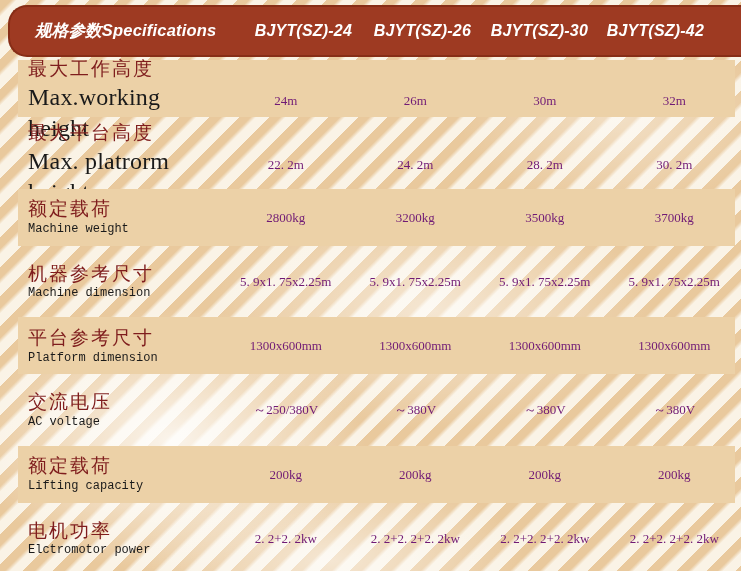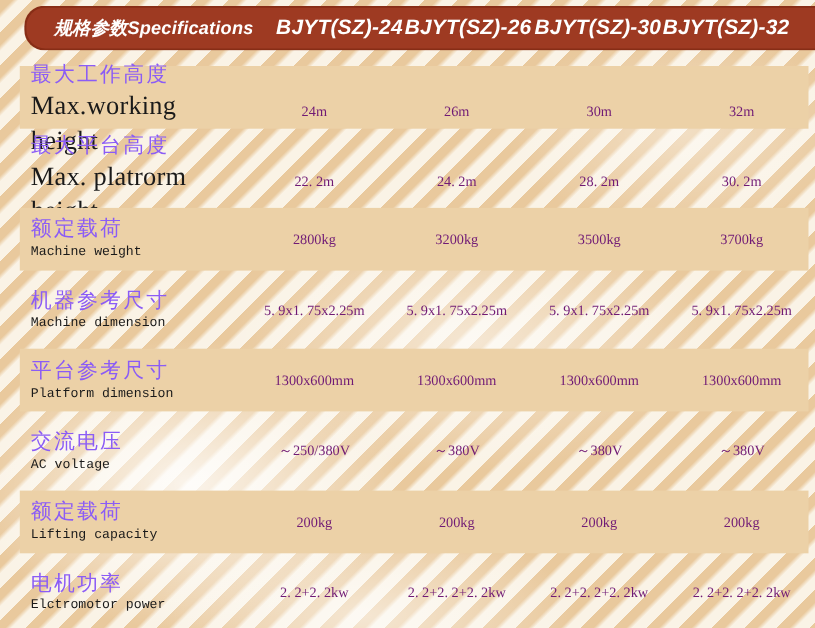--- a/index.html
+++ b/index.html
@@ -19,35 +19,35 @@
     position: absolute; inset: 0; pointer-events: none;
     background:
       radial-gradient(ellipse 280px 190px at 170px 440px, rgba(255,255,255,0.80), rgba(255,255,255,0) 70%),
       radial-gradient(ellipse 320px 170px at 430px 310px, rgba(255,255,255,0.55), rgba(255,255,255,0) 70%),
       radial-gradient(ellipse 230px 130px at 620px 120px, rgba(255,255,255,0.40), rgba(255,255,255,0) 70%),
       radial-gradient(ellipse 260px 120px at 330px 560px, rgba(255,255,255,0.55), rgba(255,255,255,0) 75%);
   }
 
   
   .header-bar {
-    position: absolute; left: 22px; right: 0; top: 5px; height: 41px;
+    position: absolute; left: 8px; right: 0; top: 5px; height: 52px;
     background: var(--header-bg);
     border: 2px solid var(--header-border); border-right: 0;
     border-radius: 19px 0 0 19px;
     box-sizing: border-box;
     display: grid;
     grid-template-columns: 227px 115px 119px 117px 116px;
     align-items: center;
     color: var(--header-text);
     font-family: "Liberation Sans", "DejaVu Sans", sans-serif;
     font-style: italic;
     font-weight: bold;
   }
   .header-spec-label { padding-left: 25px; font-size: 16.5px; letter-spacing: 0.2px; }
-  .header-model { text-align: center; font-size: 19px; letter-spacing: 0.2px; }
+  .header-model { text-align: right; font-size: 16px; letter-spacing: 0.2px; }
 
   
   .rows-area {
     position: absolute; left: 0; right: 0; top: 57px; bottom: 0;
     display: flex; flex-direction: column;
   }
   .row { flex: 1 1 0; position: relative; }
   .row .band { display: none; }
   .row.banded .band {
     display: block;
@@ -55,21 +55,21 @@
     background: var(--band);
   }
   .row-grid {
     position: absolute; left: 18px; right: 0; top: 0; bottom: 0;
     display: grid;
     grid-template-columns: 203px 129.5px 129.5px 129.5px 129.5px;
     align-items: center;
   }
   .label-cell { padding-left: 10px; line-height: 1.3; }
   .label-zh {
-    font-size: 19px; color: #8b5cf6;
+    font-size: 19px; color: #7f1d1d;
     font-family: Liberation Sans, sans-serif;
     letter-spacing: 2px;
   }
   .label-en {
     font-size: 12px; color: #1a1a1a;
     font-family: "Liberation Mono", "DejaVu Sans Mono", monospace;
   }
   .row.en-serif .label-en {
     font-family: "Liberation Serif", "DejaVu Serif", serif;
     font-size: 24px; letter-spacing: 0.2px;
@@ -84,21 +84,21 @@
 </head>
 <body>
 
 <div class="overlay"></div>
 
 <div class="header-bar">
   <div class="header-spec-label">规格参数Specifications</div>
   <div class="header-model">BJYT(SZ)-24</div>
   <div class="header-model">BJYT(SZ)-26</div>
   <div class="header-model">BJYT(SZ)-30</div>
-  <div class="header-model">BJYT(SZ)-32</div>
+  <div class="header-model">BJYT(SZ)-42</div>
 </div>
 
 <div class="rows-area">
     <div class="row banded en-serif">
     <div class="band"></div>
     <div class="row-grid">
       <div class="label-cell">
         <div class="label-zh">最大工作高度</div>
         <div class="label-en">Max.working height</div>
       </div>

